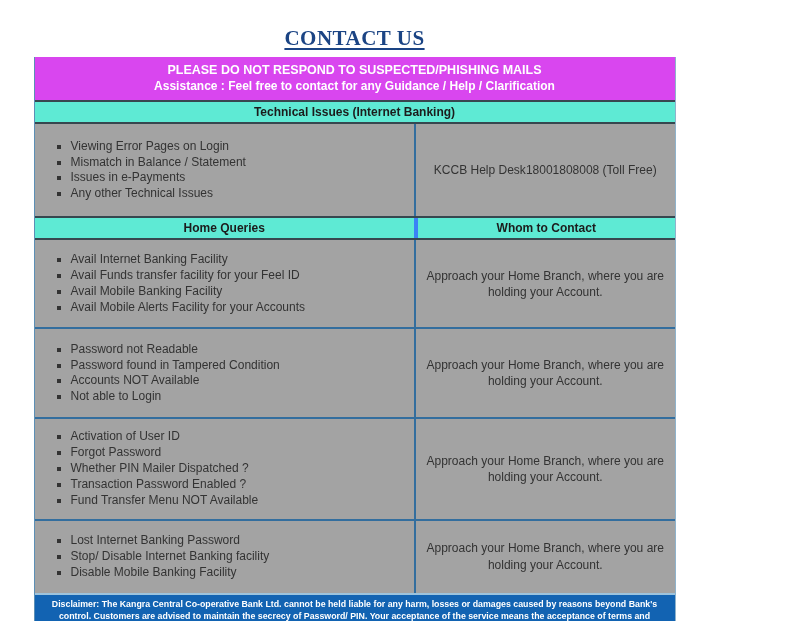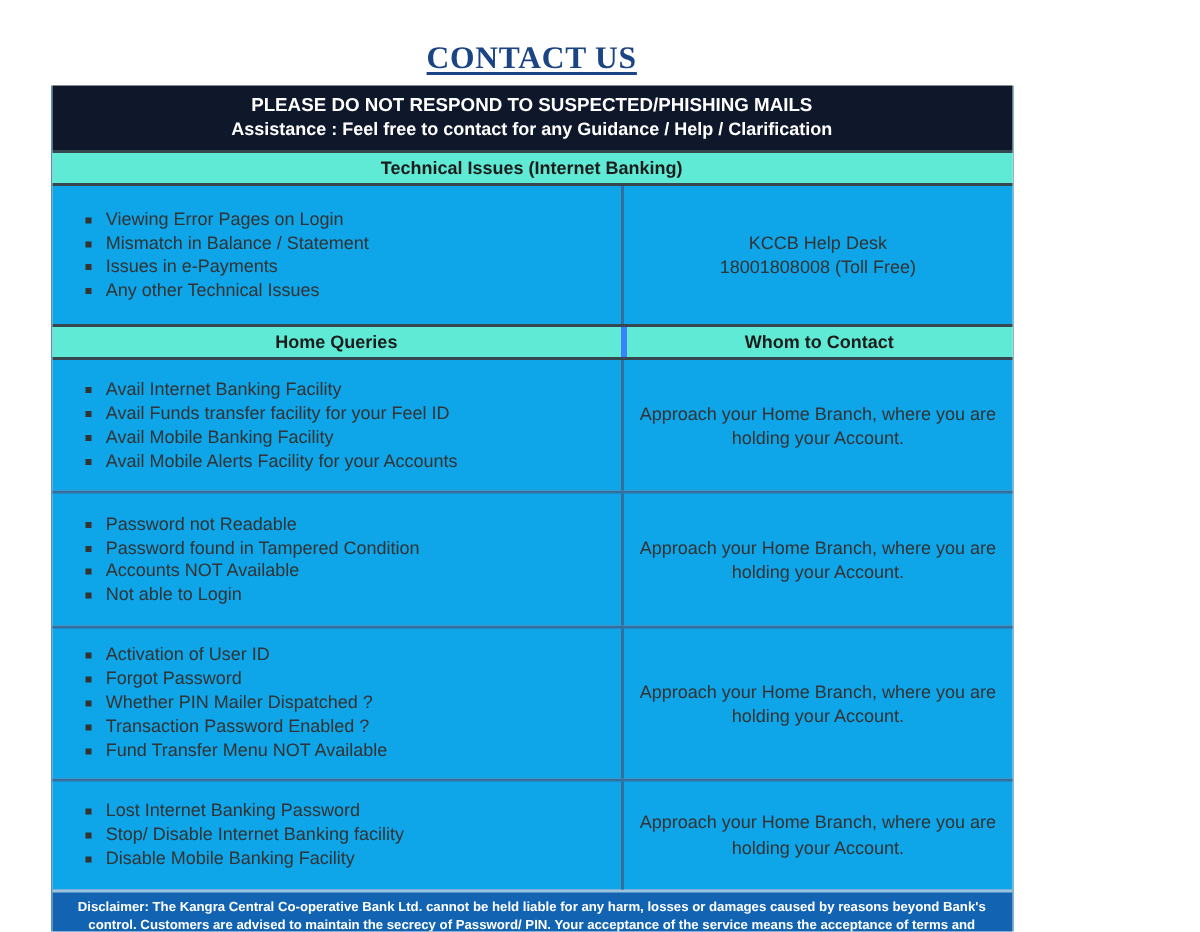--- a/index.html
+++ b/index.html
@@ -23,21 +23,21 @@
 
   .board {
     width: 642px;
     margin: 0 auto;
     border-left: 1px solid #5c8fb5;
     border-right: 1px solid #8fb3cc;
     background: #ffffff;
   }
 
   .notice {
-    background: #0f172a;
+    background: #d946ef;
     color: #ffffff;
     text-align: center;
     padding: 5px 6px 6px 6px;
   }
   .notice .l1 { font-weight: bold; font-size: 12.5px; line-height: 1.35; }
   .notice .l2 { font-weight: bold; font-size: 12px; line-height: 1.3; }
 
   .yellowbar {
     background: #5eead4;
     border-top: 2px solid #37474f;
@@ -55,21 +55,21 @@
     text-align: center;
     padding: 3px 4px;
   }
   .colhead .h-right {
     width: 40.7%;
     text-align: center;
     padding: 3px 4px;
     border-left: 4px solid #3b82f6;
   }
 
-  .row { display: flex; background: #0ea5e9; }
+  .row { display: flex; background: #a3a3a3; }
   .row + .row { border-top: 2px solid #336e9e; }
 
   .cell-left {
     width: 59.3%;
     display: flex;
     align-items: center;
     padding: 10px 8px 10px 20px;
   }
   .cell-left ul {
     list-style-type: square;
@@ -77,21 +77,21 @@
   }
   .cell-left li {
     font-size: 12px;
     line-height: 1.32;
     color: #333333;
   }
   .cell-right {
     width: 40.7%;
     border-left: 2px solid #336e9e;
     display: flex;
-    flex-direction: column;
+    flex-direction: row;
     align-items: center;
     justify-content: center;
     text-align: center;
     font-size: 12px;
     line-height: 1.35;
     color: #333333;
     padding: 6px 10px;
   }
 
   .r1 { min-height: 92px; }

